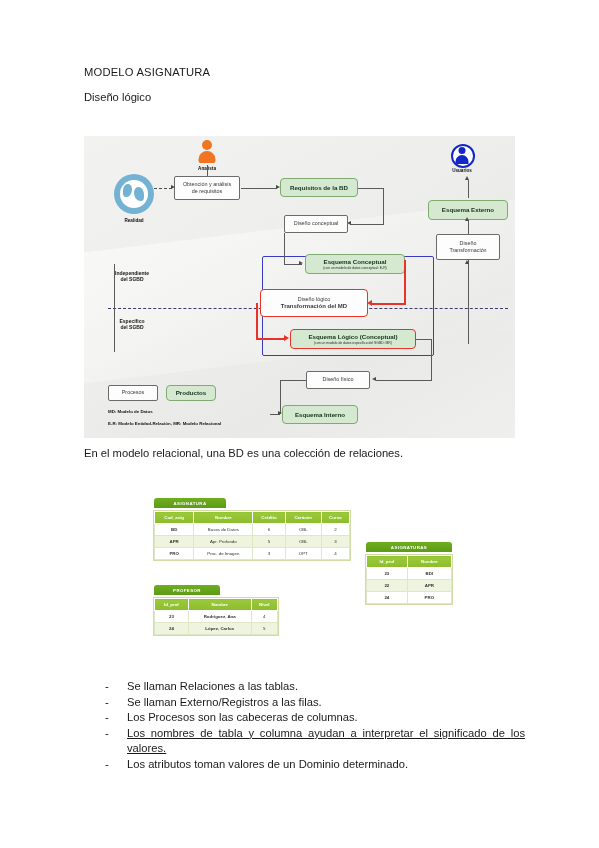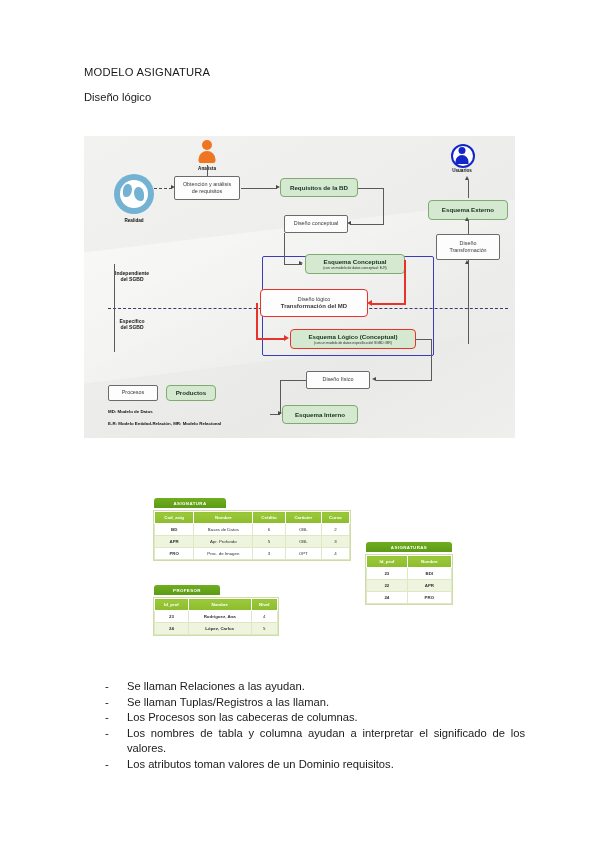--- a/index.html
+++ b/index.html
@@ -62,20 +62,21 @@
   }
   .bullet-dash {
     width: 22px;
     flex: 0 0 22px;
   }
   .bullet-text {
     flex: 1 1 auto;
   }
   .bullet-text.justify {
     text-align: justify;
+    text-decoration: underline;
   }
 
   
   .diagram {
     position: absolute;
     left: 84px;
     top: 136px;
     width: 431px;
     height: 302px;
     background: linear-gradient(150deg,#f2f2f0 0%,#eeeeec 40%,#e9e9e7 70%,#efefed 100%);
@@ -438,20 +439,21 @@
     <div class="node proc" style="left:24px; top:249px; width:50px; height:16px;">
       <div class="ttl">Procesos</div>
     </div>
     <div class="node prod" style="left:82px; top:249px; width:50px; height:16px;">
       <div class="ttl">Productos</div>
     </div>
     <div class="legend-txt" style="left:24px; top:273px;">MD: Modelo de Datos</div>
     <div class="legend-txt" style="left:24px; top:285px;">E-R: Modelo Entidad-Relación, MR: Modelo Relacional</div>
   </div>
 
+  <div class="para-mid">En el modelo relacional, una BD es una colección de relaciones.</div>
 
   <div class="tables-img">
 
     <div class="tbl-title" style="left:14px; top:18px; width:72px;">ASIGNATURA</div>
     <table class="tbl" style="left:14px; top:31px; width:196px;">
       <thead>
         <tr>
           <th>Cod_asig</th>
           <th>Nombre</th>
           <th>Crédito</th>
@@ -528,33 +530,33 @@
           <td class="bold">24</td>
           <td class="bold">PRO</td>
         </tr>
       </tbody>
     </table>
   </div>
 
   <div class="bullets">
     <div class="bullet-row">
       <span class="bullet-dash">-</span>
-      <span class="bullet-text">Se llaman Relaciones a las ayudan.</span>
+      <span class="bullet-text">Se llaman Relaciones a las tablas.</span>
     </div>
     <div class="bullet-row">
       <span class="bullet-dash">-</span>
-      <span class="bullet-text">Se llaman Tuplas/Registros a las llaman.</span>
+      <span class="bullet-text">Se llaman Externo/Registros a las filas.</span>
     </div>
     <div class="bullet-row">
       <span class="bullet-dash">-</span>
       <span class="bullet-text">Los Procesos son las cabeceras de columnas.</span>
     </div>
     <div class="bullet-row">
       <span class="bullet-dash">-</span>
       <span class="bullet-text justify">Los nombres de tabla y columna ayudan a interpretar el significado de los valores.</span>
     </div>
     <div class="bullet-row">
       <span class="bullet-dash">-</span>
-      <span class="bullet-text">Los atributos toman valores de un Dominio requisitos.</span>
+      <span class="bullet-text">Los atributos toman valores de un Dominio determinado.</span>
     </div>
   </div>
 
 </div>
 
 </body></html>

